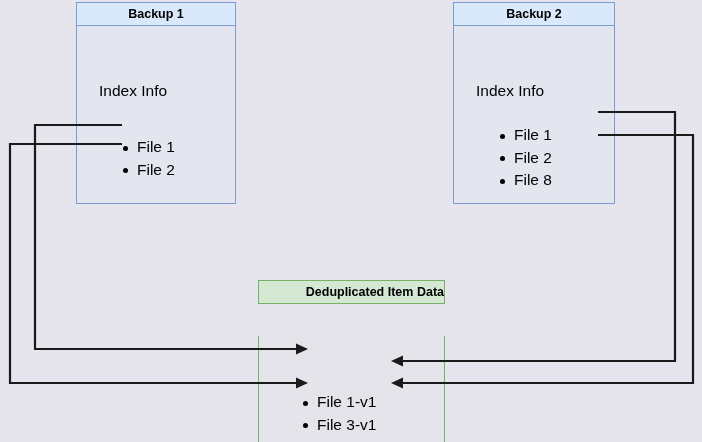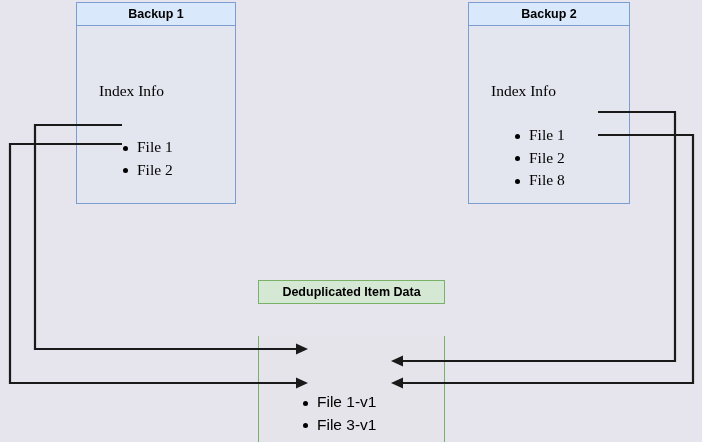--- a/index.html
+++ b/index.html
@@ -68,27 +68,27 @@
     border: none;
   }
   .box-blue .box-header {
     background: #dae8fc;
     border: 1.4px solid #7b9dd0;
   }
   .box-blue .box-body {
     background: rgba(218,232,252,0.22);
     border: 1.4px solid #7b9dd0;
     border-top: none;
-    font-family: Liberation Serif, serif;
   }
 
   
   .box-green .box-header {
     background: #d5e8d4;
     border: 1.4px solid #79b166;
+    text-align: right;
   }
   .box-green .box-body {
     background: rgba(213,232,212,0.10);
     border: 1.4px solid #79b166;
     border-top: none;
   }
 
   
   .index-label {
     position: absolute;
@@ -120,21 +120,21 @@
     background: #000000;
     border-radius: 50%;
   }
 
   
   #backup1 { left: 76px;  top: 2px;  width: 160px; height: 202px; }
   #backup1 .box-body { height: 178px; }
   #backup1 .index-label { left: 22px; top: 56px; }
   #backup1 .file-list   { left: 44px; top: 110px; }
 
-  #backup2 { left: 468px; top: 2px;  width: 162px; height: 202px; }
+  #backup2 { left: 453px; top: 2px;  width: 162px; height: 202px; }
   #backup2 .box-body { height: 178px; }
   #backup2 .index-label { left: 22px; top: 56px; }
   #backup2 .file-list   { left: 44px; top: 98px; }
 
   #dedup { left: 258px; top: 280px; width: 187px; height: 158px; }
   #dedup .box-body { height: 134px; margin-top: 32px; }
   #dedup .file-list { left: 42px; top: 55px; }
 </style>
 </head>
 <body>

